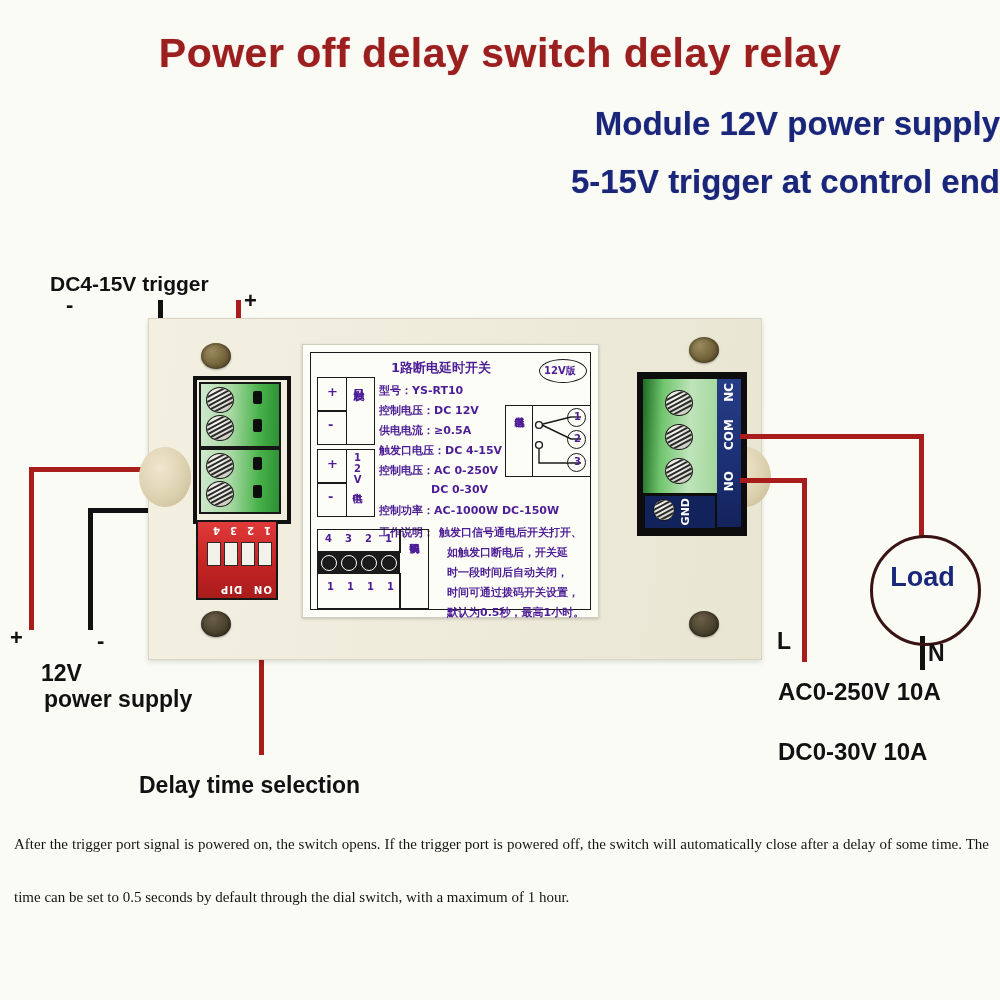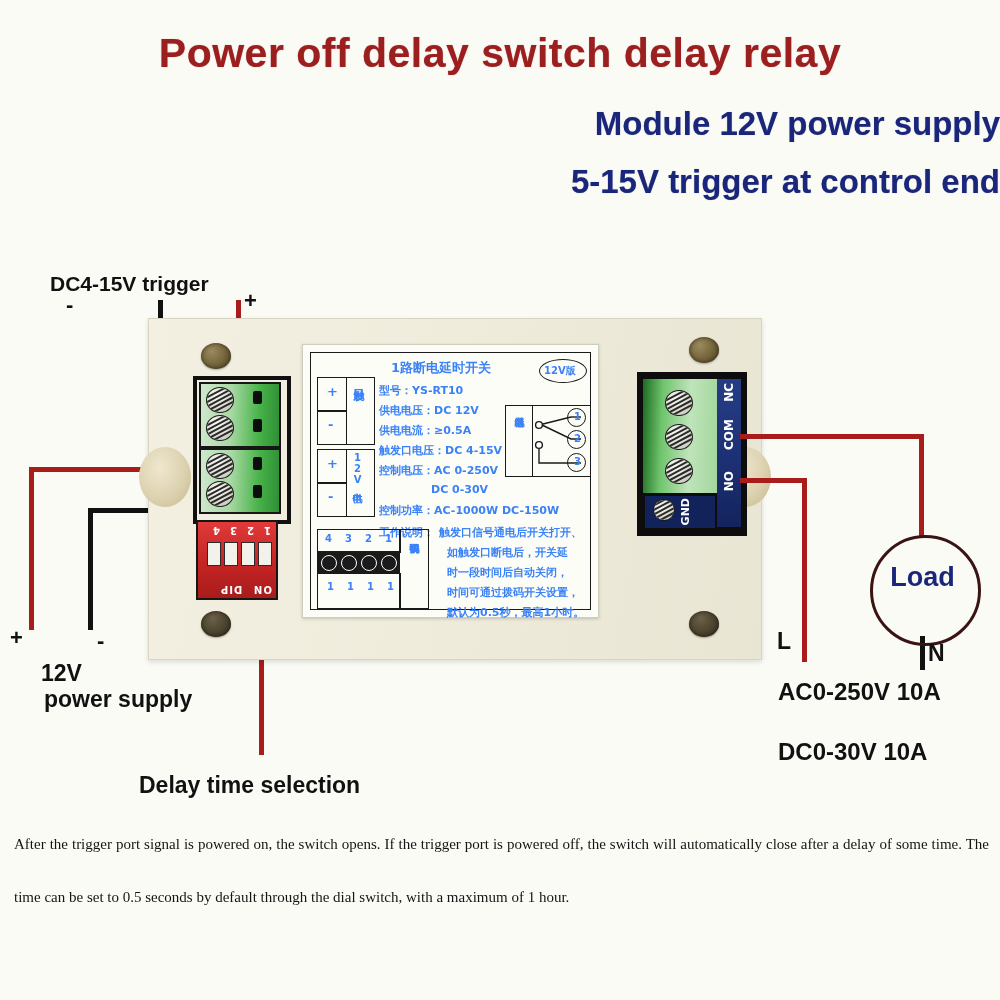--- a/index.html
+++ b/index.html
@@ -52,21 +52,21 @@
   
   #label{
     position:absolute;left:302px;top:344px;width:295px;height:272px;
     background:#fdfdf8;border:1px solid #cfcdbd;
     box-shadow:0 1px 3px rgba(0,0,0,.18);
   }
   #label-inner{
     position:absolute;left:7px;top:7px;right:7px;bottom:7px;
     border:1.6px solid #1a1a1a;
   }
-  .lbl{position:absolute;font-family:"DejaVu Sans", sans-serif;color:#3b82f6;}
+  .lbl{position:absolute;font-family:"DejaVu Sans", sans-serif;color:#4c1d95;}
   .lbl-cn{font-size:11px;font-weight:bold;letter-spacing:0px;}
   .lbl-sm{font-size:10px;font-weight:bold;}
   .vtxt{writing-mode:vertical-rl;text-orientation:upright;}
   .box{position:absolute;border:1.4px solid #1a1a1a;}
   .circ{position:absolute;border:1.4px solid #1a1a1a;border-radius:50%;}
   
   .term-green{
     position:absolute;
     background:linear-gradient(92deg,#cfe8cd 0%,#a9d9a4 38%,#48b24a 74%,#2e8f34 100%);
     border:2.5px solid #161616;
@@ -235,21 +235,21 @@
   <div class="lbl lbl-cn vtxt" style="left:39px;top:28px;">触发口</div>
 
   <div class="box" style="left:6px;top:96px;width:56px;height:66px;"></div>
   <div class="box" style="left:6px;top:96px;width:28px;height:33px;"></div>
   <div class="box" style="left:6px;top:129px;width:28px;height:33px;"></div>
   <div class="lbl lbl-sm" style="left:16px;top:103px;font-size:13px;">+</div>
   <div class="lbl lbl-sm" style="left:17px;top:136px;font-size:13px;">-</div>
   <div class="lbl lbl-cn vtxt" style="left:39px;top:99px;font-size:10px;">12V供电</div>
 
   <div class="lbl lbl-cn" style="left:68px;top:30px;">型号：YS-RT10</div>
-  <div class="lbl lbl-cn" style="left:68px;top:50px;">供电电压：DC 12V</div>
+  <div class="lbl lbl-cn" style="left:68px;top:50px;">控制电压：DC 12V</div>
   <div class="lbl lbl-cn" style="left:68px;top:70px;">供电电流：≥0.5A</div>
   <div class="lbl lbl-cn" style="left:68px;top:90px;">触发口电压：DC 4-15V</div>
   <div class="lbl lbl-cn" style="left:68px;top:110px;">控制电压：AC 0-250V</div>
   <div class="lbl lbl-cn" style="left:120px;top:130px;">DC 0-30V</div>
   <div class="lbl lbl-cn" style="left:68px;top:150px;">控制功率：AC-1000W   DC-150W</div>
 
   <div class="box" style="left:194px;top:52px;width:84px;height:70px;"></div>
   <div class="box" style="left:194px;top:52px;width:26px;height:70px;"></div>
   <div class="lbl lbl-cn vtxt" style="left:201px;top:56px;font-size:10px;">继电器</div>
   <svg class="abs" width="56" height="70" style="left:220px;top:52px;">

